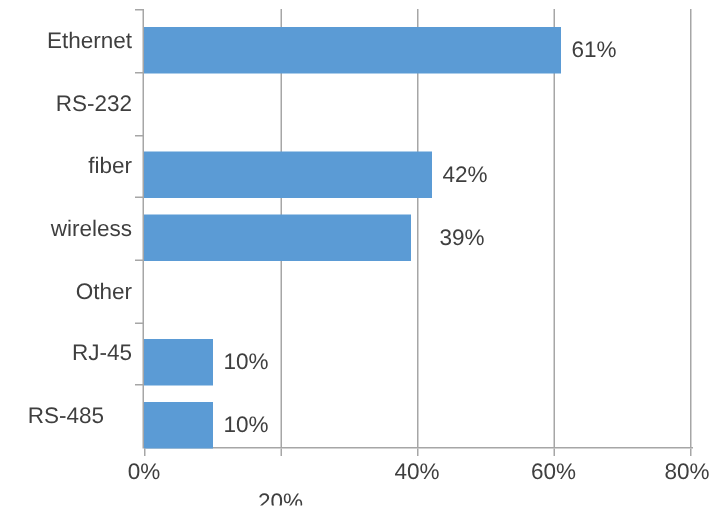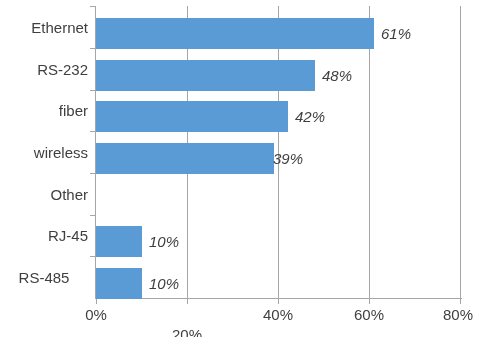--- a/index.html
+++ b/index.html
@@ -65,21 +65,20 @@
   }
   .bar-label {
     position: absolute;
     top: 10px;
     height: 31px;
     line-height: 31px;
     font-size: 15px;
     color: #3f3f3f;
     white-space: nowrap;
     padding-left: 7px;
-    font-style: italic;
   }
   
   .cat-label {
     position: absolute;
     left: 0;
     width: 88px;
     text-align: right;
     font-size: 15px;
     color: #3f3f3f;
     height: 40px;
@@ -140,31 +139,27 @@
   <div class="cat-label" style="top:91px;">fiber</div>
   <div class="cat-label" style="top:175px;">Other</div>
   <div class="cat-label" style="top:133px;">wireless</div>
   <div class="cat-label" style="top:216px;">RJ-45</div>
   <div class="cat-label" style="top:258px;text-align:center;">RS-485</div>
 
   <div class="bar-row" style="left:96px; top:8px; width:365px;">
     <div class="bar" style="width: 278px; background: rgb(91, 155, 213);"></div>
     <div class="bar-label" style="left:278px;">61%</div>
   </div>
-  <div class="bar-row" style="left:96px; top:50px; width:365px;">
-    <div class="bar" style="width: 219px; background: rgb(91, 155, 213);"></div>
-    <div class="bar-label" style="left:219px;">48%</div>
-  </div>
   <div class="bar-row" style="left:96px; top:91px; width:365px;padding-left:35px;">
     <div class="bar" style="width: 192px; background: rgb(91, 155, 213);"></div>
     <div class="bar-label" style="left: 192px;">42%</div>
   </div>
   <div class="bar-row" style="left:96px; top:133px; width:365px;">
     <div class="bar" style="width: 178px; background: rgb(91, 155, 213);"></div>
-    <div class="bar-label" style="left:170px;">39%</div>
+    <div class="bar-label" style="left:190px;">39%</div>
   </div>
   <div class="bar-row" style="left:96px; top:216px; width:365px;">
     <div class="bar" style="width: 46px; background: rgb(91, 155, 213);"></div>
     <div class="bar-label" style="left:46px;">10%</div>
   </div>
   <div class="bar-row" style="left:96px; top:258px; width:365px;">
     <div class="bar" style="width: 46px; background: rgb(91, 155, 213);"></div>
     <div class="bar-label" style="left:46px;">10%</div>
   </div>
 

